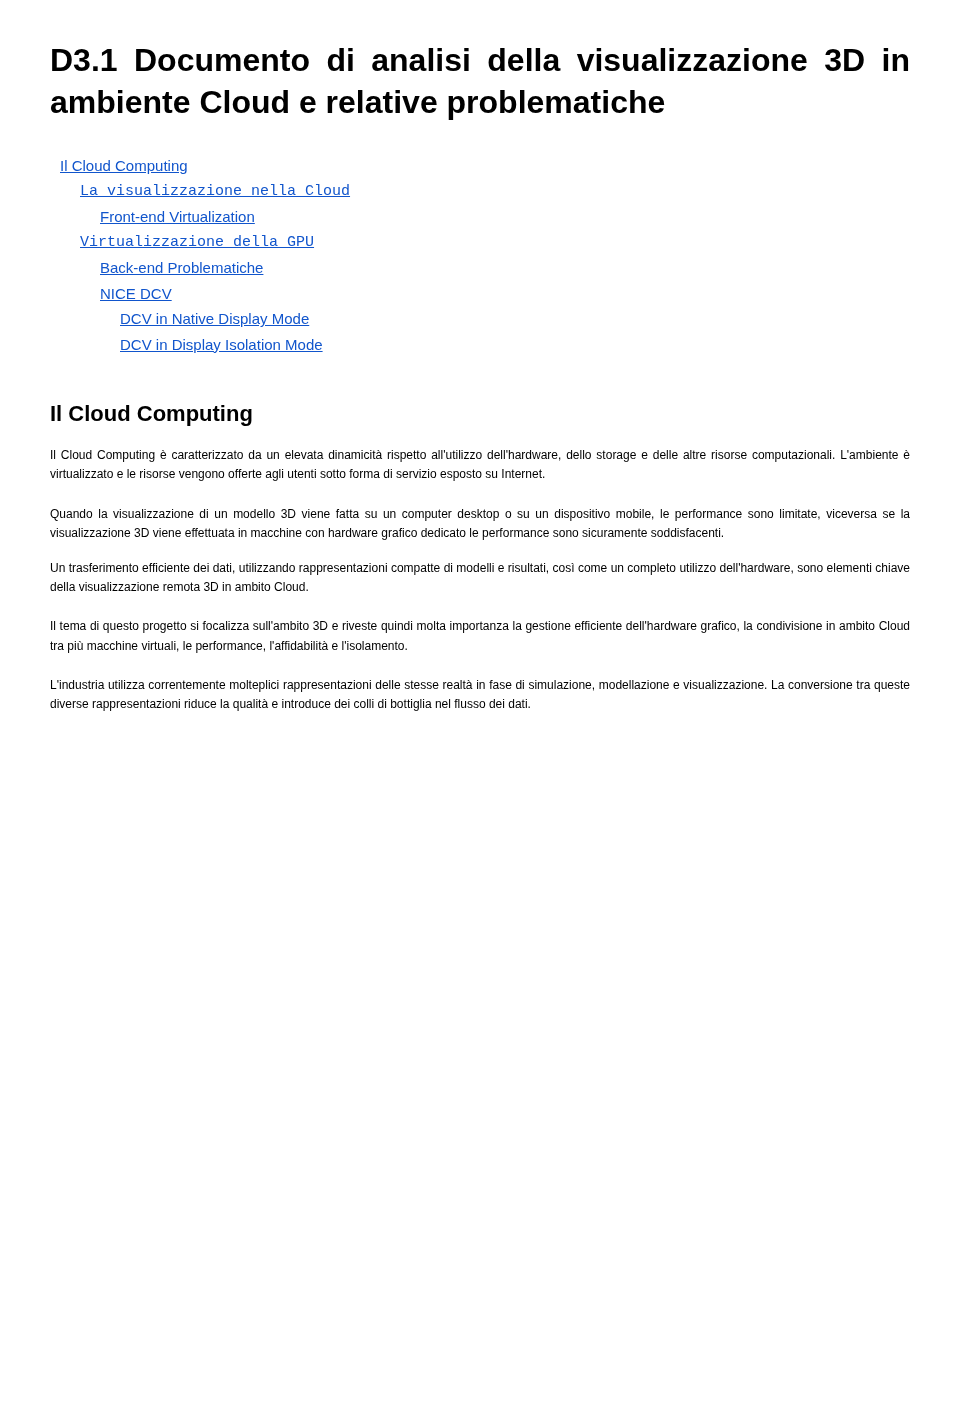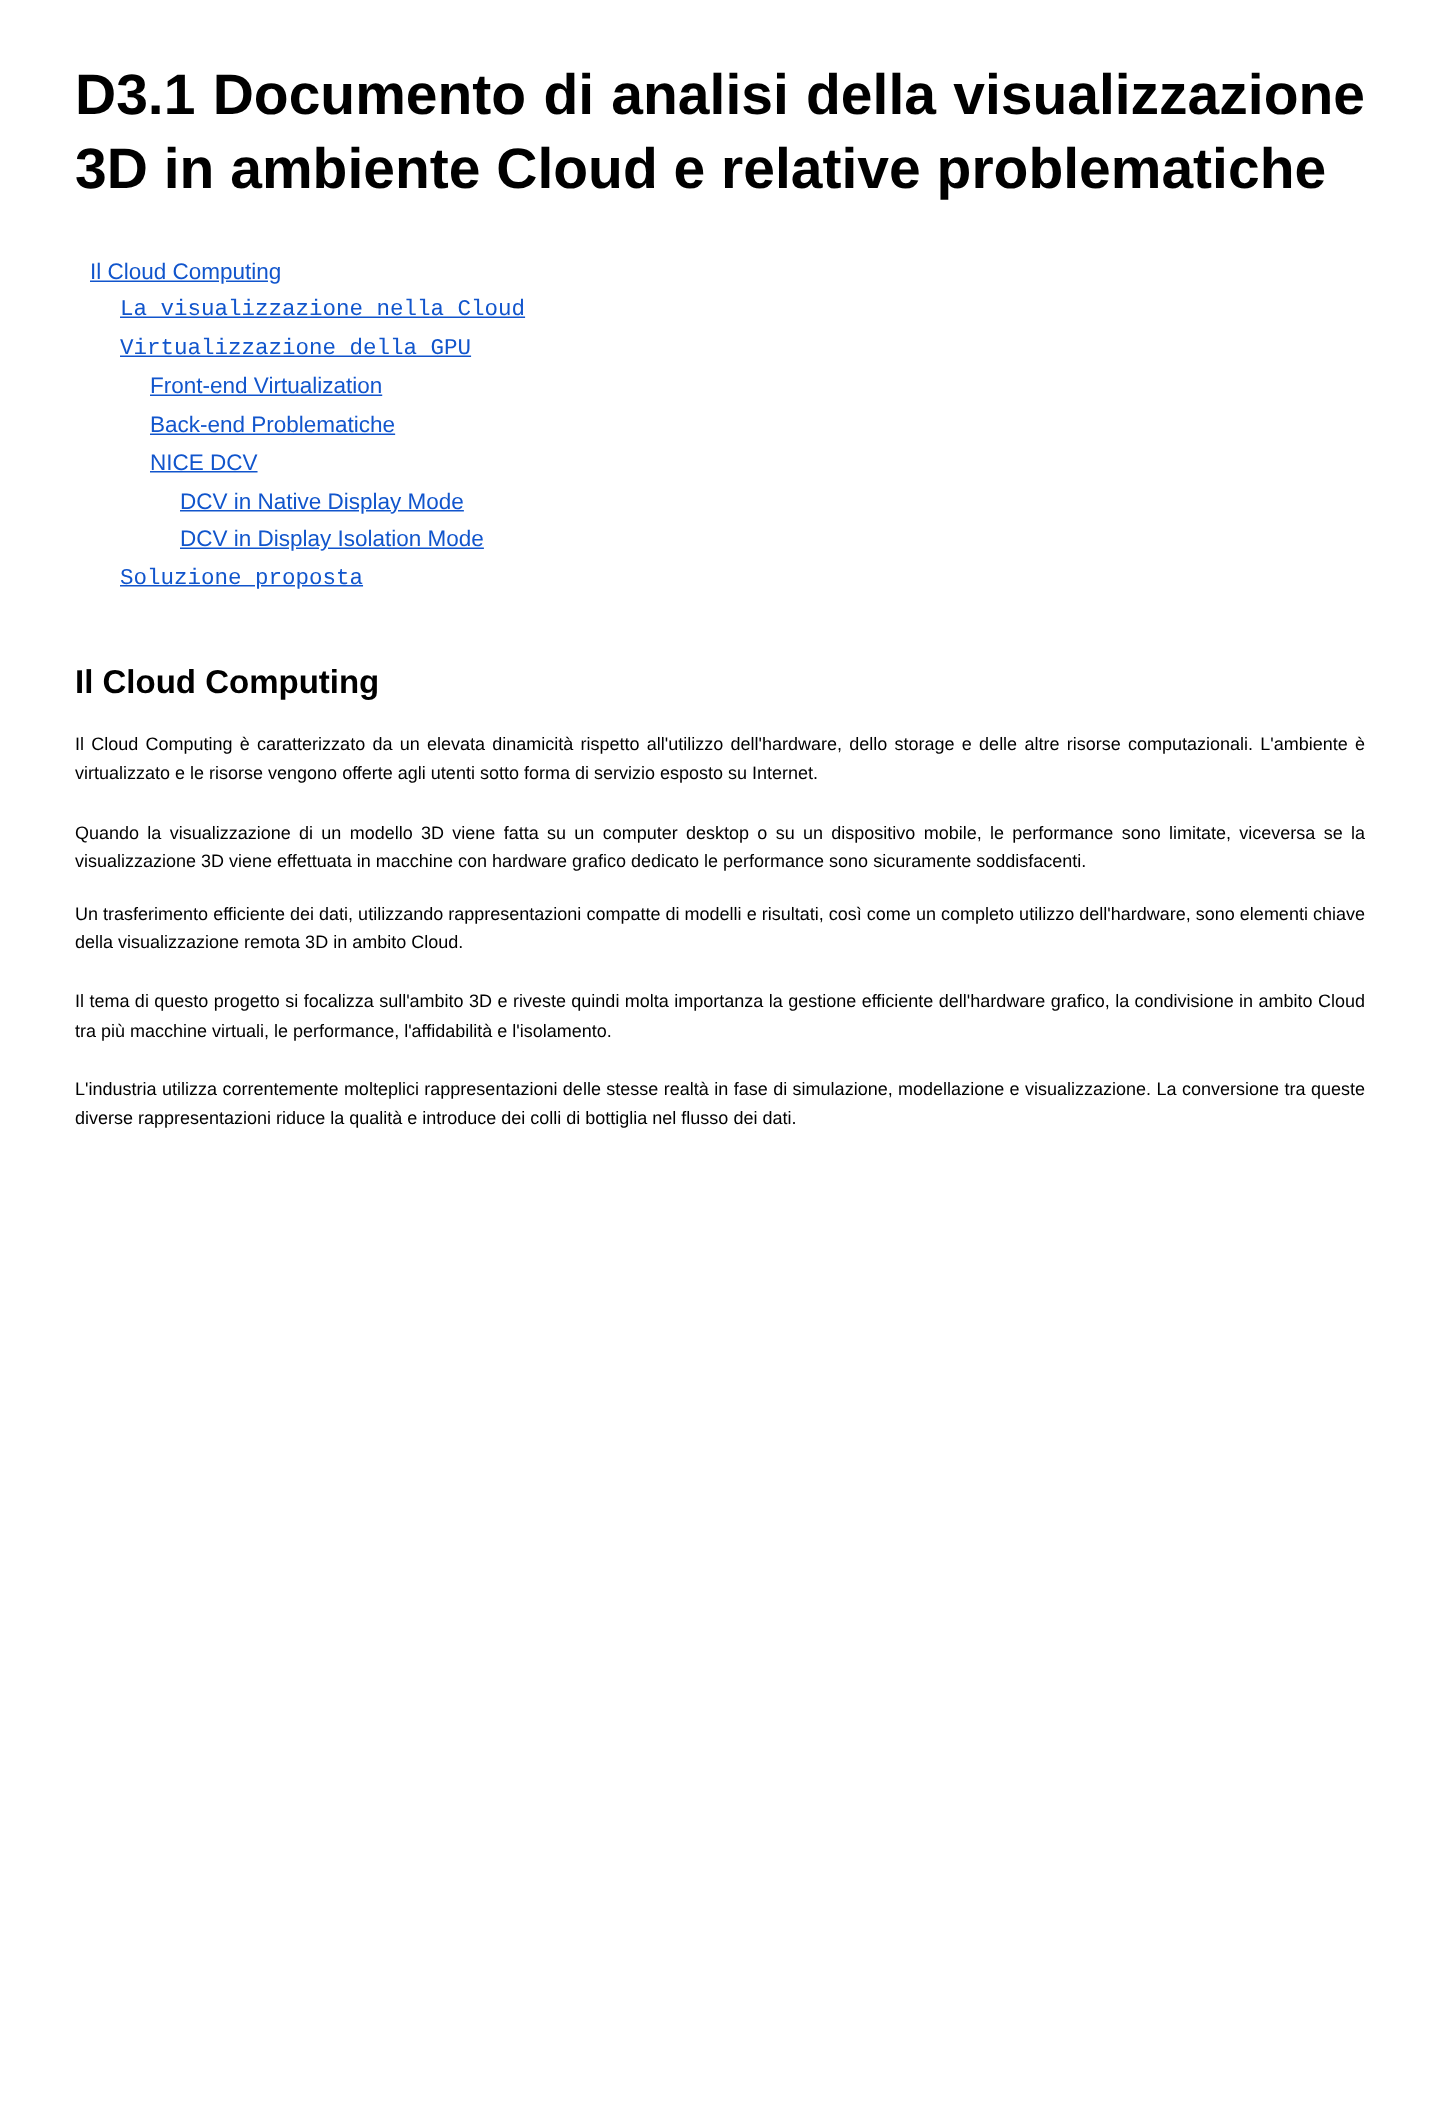--- a/index.html
+++ b/index.html
@@ -13,21 +13,21 @@
       font-family: Arial, sans-serif;
       color: #000000;
       width: 960px;
       min-height: 1409px;
       padding: 40px 50px;
       font-size: 16px;
       line-height: 1.5;
     }
 
     .main-title {
-      font-size: 38px;
+      font-size: 32px;
       font-weight: bold;
       text-align: justify;
       line-height: 1.3;
       margin-bottom: 30px;
       color: #000000;
     }
 
     .toc-container {
       margin-bottom: 40px;
       padding-left: 10px;
@@ -80,27 +80,26 @@
     }
   </style>
 </head>
 <body>
 
 <h1 class="main-title">D3.1 Documento di analisi della visualizzazione 3D in ambiente Cloud e relative problematiche</h1>
 
 <nav class="toc-container">
   <a class="toc-item level-1" href="#">Il Cloud Computing</a>
   <a class="toc-item level-2" href="#">La visualizzazione nella Cloud</a>
+  <a class="toc-item level-3" href="#">Front-end Virtualization</a>
   <a class="toc-item level-2" href="#">Virtualizzazione della GPU</a>
-  <a class="toc-item level-3" href="#">Front-end Virtualization</a>
   <a class="toc-item level-3" href="#">Back-end Problematiche</a>
   <a class="toc-item level-3" href="#">NICE DCV</a>
   <a class="toc-item level-4" href="#">DCV in Native Display Mode</a>
   <a class="toc-item level-4" href="#">DCV in Display Isolation Mode</a>
-  <a class="toc-item level-2" href="#">Soluzione proposta</a>
 </nav>
 
 <section>
   <h2 class="section-heading">Il Cloud Computing</h2>
 
   <div class="paragraph-group">
     <p class="body-paragraph">Il Cloud Computing è caratterizzato da un elevata dinamicità rispetto all'utilizzo dell'hardware, dello storage e delle altre risorse computazionali. L'ambiente è virtualizzato e le risorse vengono offerte agli utenti sotto forma di servizio esposto su Internet.</p>
   </div>
 
   <div class="paragraph-group">

